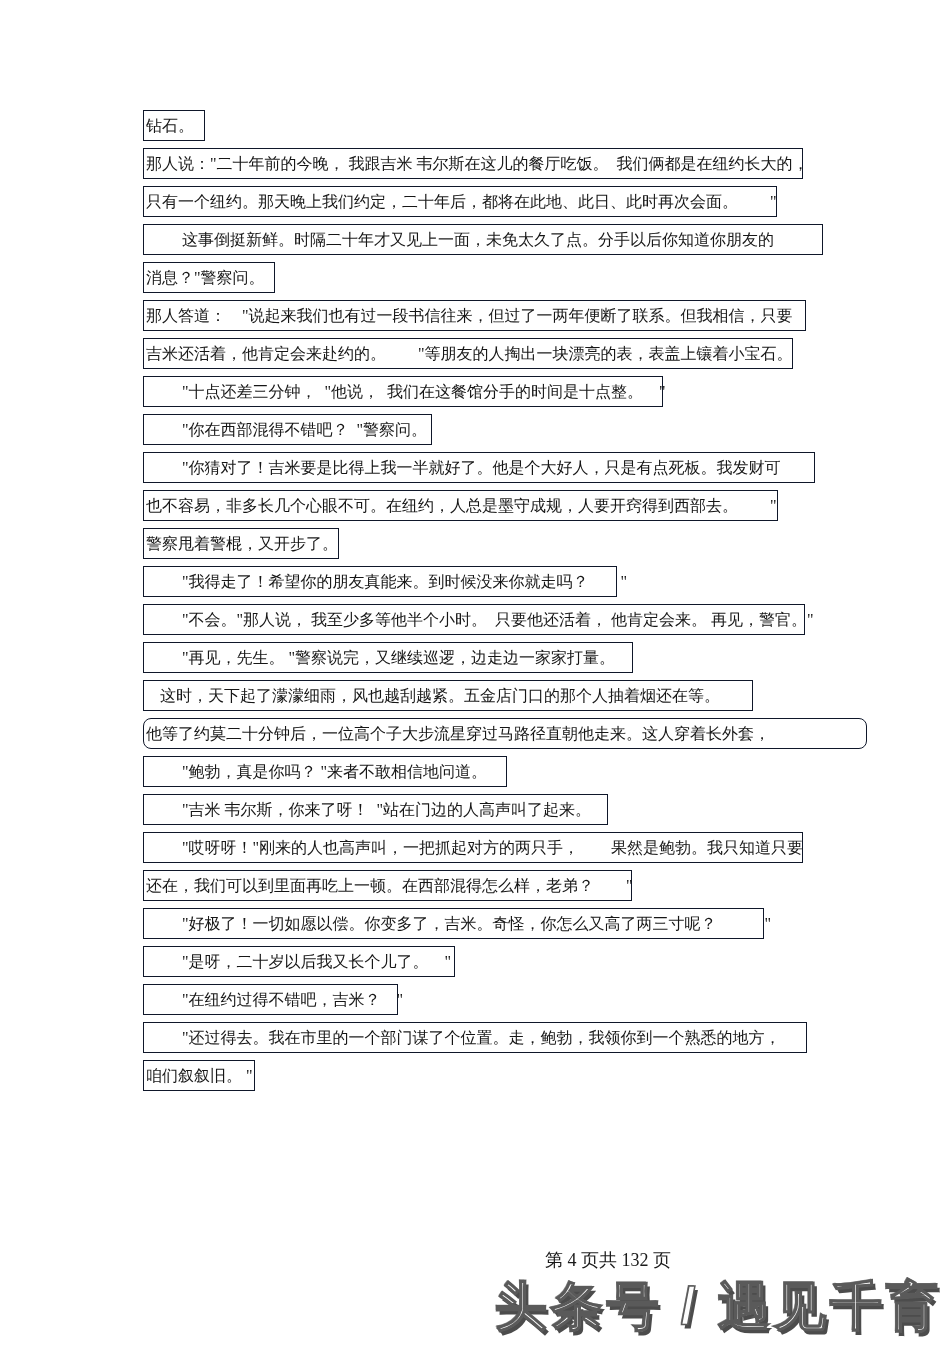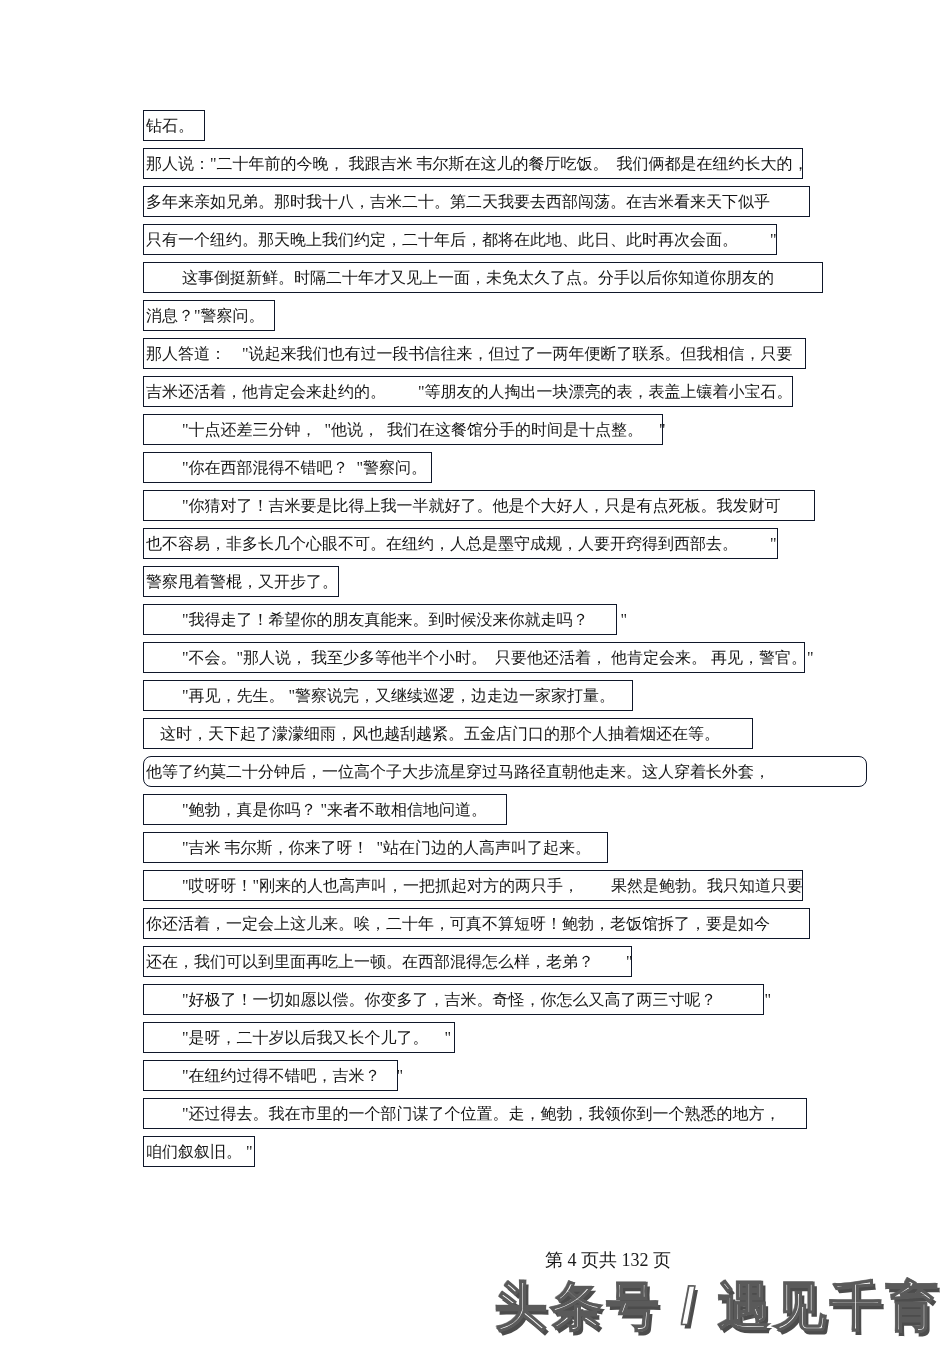--- a/index.html
+++ b/index.html
@@ -67,40 +67,38 @@
   }
 </style>
 </head>
 <body>
 
 <div class="page">
 
   <main class="content">
       <div class="line" style="width: 62px;">钻石。</div>
       <div class="line" style="width: 660px;">那人说："二十年前的今晚， 我跟吉米 韦尔斯在这儿的餐厅吃饭。  我们俩都是在纽约长大的，</div>
-      <div class="line" style="width: 667px;">多年来亲如兄弟。那时我十八，吉米二十。第二天我要去西部闯荡。在吉米看来天下似乎</div>
       <div class="line" style="width: 634px;">只有一个纽约。那天晚上我们约定，二十年后，都将在此地、此日、此时再次会面。　　"</div>
       <div class="line indent" style="width: 680px;">这事倒挺新鲜。时隔二十年才又见上一面，未免太久了点。分手以后你知道你朋友的</div>
       <div class="line" style="width: 132px;">消息？"警察问。</div>
       <div class="line" style="width: 663px;">那人答道：　"说起来我们也有过一段书信往来，但过了一两年便断了联系。但我相信，只要</div>
       <div class="line" style="width: 650px;">吉米还活着，他肯定会来赴约的。　　"等朋友的人掏出一块漂亮的表，表盖上镶着小宝石。</div>
       <div class="line indent" style="width: 520px;">"十点还差三分钟，  "他说，  我们在这餐馆分手的时间是十点整。　"</div>
       <div class="line indent" style="width: 289px;">"你在西部混得不错吧？  "警察问。</div>
       <div class="line indent" style="width: 672px;">"你猜对了！吉米要是比得上我一半就好了。他是个大好人，只是有点死板。我发财可</div>
       <div class="line" style="width: 635px;">也不容易，非多长几个心眼不可。在纽约，人总是墨守成规，人要开窍得到西部去。　　"</div>
       <div class="line" style="width: 196px;">警察甩着警棍，又开步了。</div>
       <div class="line indent" style="width: 474px;">"我得走了！希望你的朋友真能来。到时候没来你就走吗？　　"</div>
       <div class="line indent" style="width: 662px;">"不会。"那人说， 我至少多等他半个小时。  只要他还活着， 他肯定会来。 再见，警官。"</div>
       <div class="line indent" style="width: 490px;">"再见，先生。 "警察说完，又继续巡逻，边走边一家家打量。</div>
       <div class="line" style="width: 610px; padding-left: 16px;">这时，天下起了濛濛细雨，风也越刮越紧。五金店门口的那个人抽着烟还在等。</div>
       <div class="line" style="width: 724px; border-radius: 8px;">他等了约莫二十分钟后，一位高个子大步流星穿过马路径直朝他走来。这人穿着长外套，</div>
       <div class="line indent" style="width: 364px;">"鲍勃，真是你吗？ "来者不敢相信地问道。</div>
       <div class="line indent" style="width: 465px;">"吉米 韦尔斯，你来了呀！  "站在门边的人高声叫了起来。</div>
       <div class="line indent" style="width: 660px;">"哎呀呀！"刚来的人也高声叫，一把抓起对方的两只手，　　果然是鲍勃。我只知道只要</div>
-      <div class="line" style="width: 667px;">你还活着，一定会上这儿来。唉，二十年，可真不算短呀！鲍勃，老饭馆拆了，要是如今</div>
       <div class="line" style="width: 489px;">还在，我们可以到里面再吃上一顿。在西部混得怎么样，老弟？　　"</div>
       <div class="line indent" style="width: 621px;">"好极了！一切如愿以偿。你变多了，吉米。奇怪，你怎么又高了两三寸呢？　　　"</div>
       <div class="line indent" style="width: 312px;">"是呀，二十岁以后我又长个儿了。　"</div>
       <div class="line indent" style="width: 255px;">"在纽约过得不错吧，吉米？　"</div>
       <div class="line indent" style="width: 664px;">"还过得去。我在市里的一个部门谋了个位置。走，鲍勃，我领你到一个熟悉的地方，</div>
       <div class="line" style="width: 112px;">咱们叙叙旧。 "</div>
     </main>
 
   <div class="footer">
     <span class="footer-page">第 4 页共 132 页</span>

